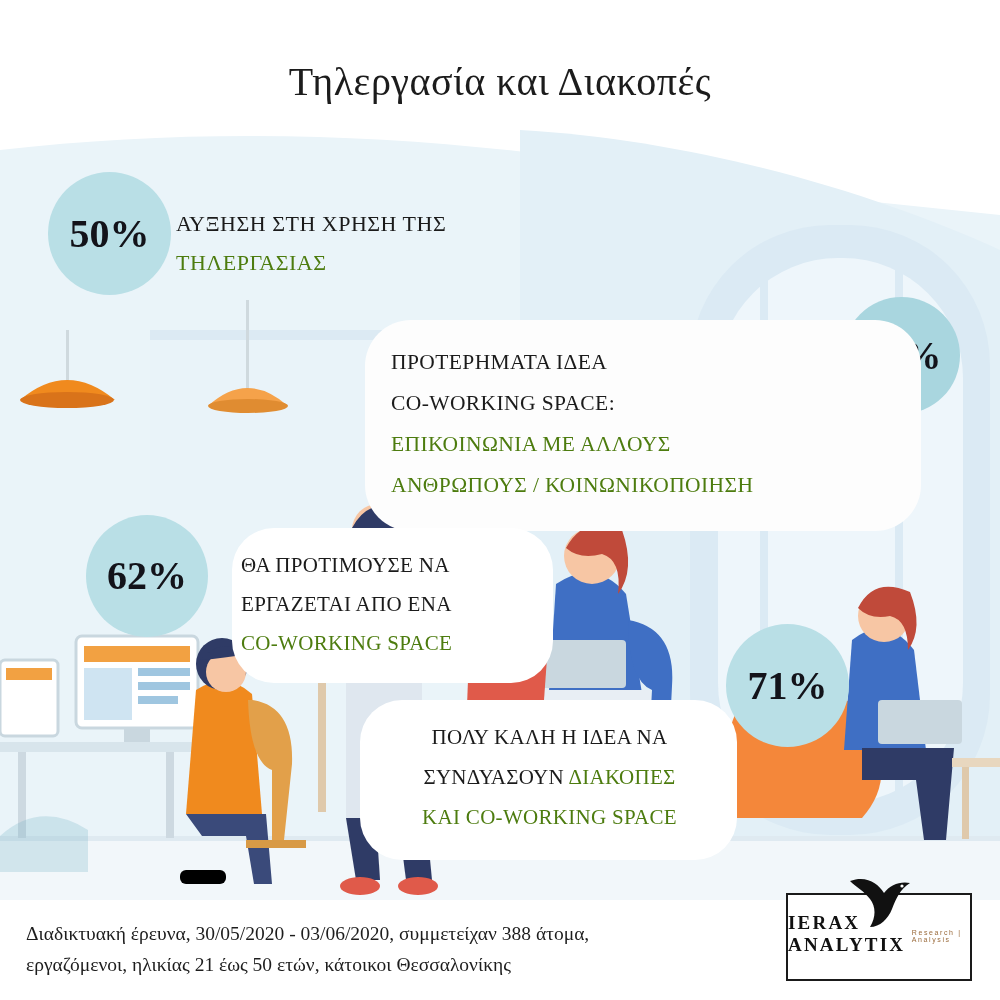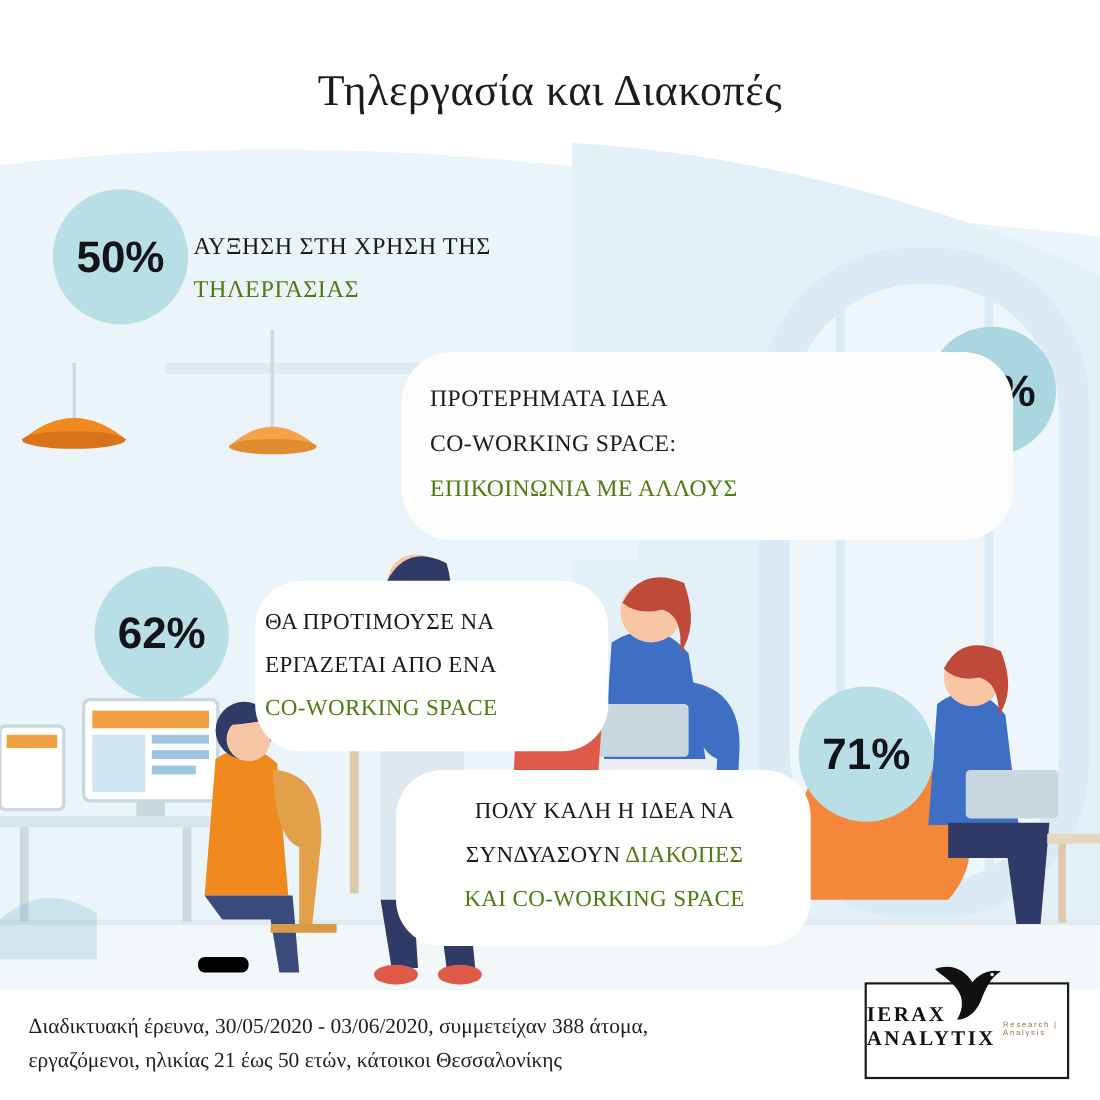--- a/index.html
+++ b/index.html
@@ -43,21 +43,21 @@
   }
 
   
   .circle {
     position: absolute;
     border-radius: 50%;
     background: #b9dfe6;
     display: flex;
     align-items: center;
     justify-content: center;
-    font-family: Liberation Sans, sans-serif;
+    font-family: Liberation Serif, serif;
     font-weight: bold;
     color: #13131a;
     box-shadow: 0 0 0 0 rgba(0,0,0,0);
   }
   .circle span { line-height: 1; }
 
   #circle-50 { left: 48px;  top: 172px; width: 123px; height: 123px; font-size: 40px; }
   #circle-58 { left: 843px; top: 297px; width: 117px; height: 117px; font-size: 40px; background: #a9d6df; }
   #circle-62 { left: 86px;  top: 515px; width: 122px; height: 122px; font-size: 40px; }
   #circle-71 { left: 726px; top: 624px; width: 123px; height: 123px; font-size: 40px; }
@@ -300,20 +300,21 @@
 
   <div class="bubble" id="bubble-telergasia">
     <span class="lineblock">ΑΥΞΗΣΗ ΣΤΗ ΧΡΗΣΗ ΤΗΣ</span>
     <span class="lineblock hl">ΤΗΛΕΡΓΑΣΙΑΣ</span>
   </div>
 
   <div class="bubble" id="bubble-coworking-adv">
     <span class="lineblock">ΠΡΟΤΕΡΗΜΑΤΑ ΙΔΕΑ</span>
     <span class="lineblock">CO-WORKING SPACE:</span>
     <span class="lineblock hl">ΕΠΙΚΟΙΝΩΝΙΑ ΜΕ ΑΛΛΟΥΣ</span>
+    <span class="lineblock hl">ΑΝΘΡΩΠΟΥΣ / ΚΟΙΝΩΝΙΚΟΠΟΙΗΣΗ</span>
   </div>
 
   <div class="bubble" id="bubble-prefer">
     <span class="lineblock">ΘΑ ΠΡΟΤΙΜΟΥΣΕ ΝΑ</span>
     <span class="lineblock">ΕΡΓΑΖΕΤΑΙ ΑΠΟ ΕΝΑ</span>
     <span class="lineblock hl">CO-WORKING SPACE</span>
   </div>
 
   <div class="bubble" id="bubble-combine">
     <span class="lineblock">ΠΟΛΥ ΚΑΛΗ Η ΙΔΕΑ ΝΑ</span>

